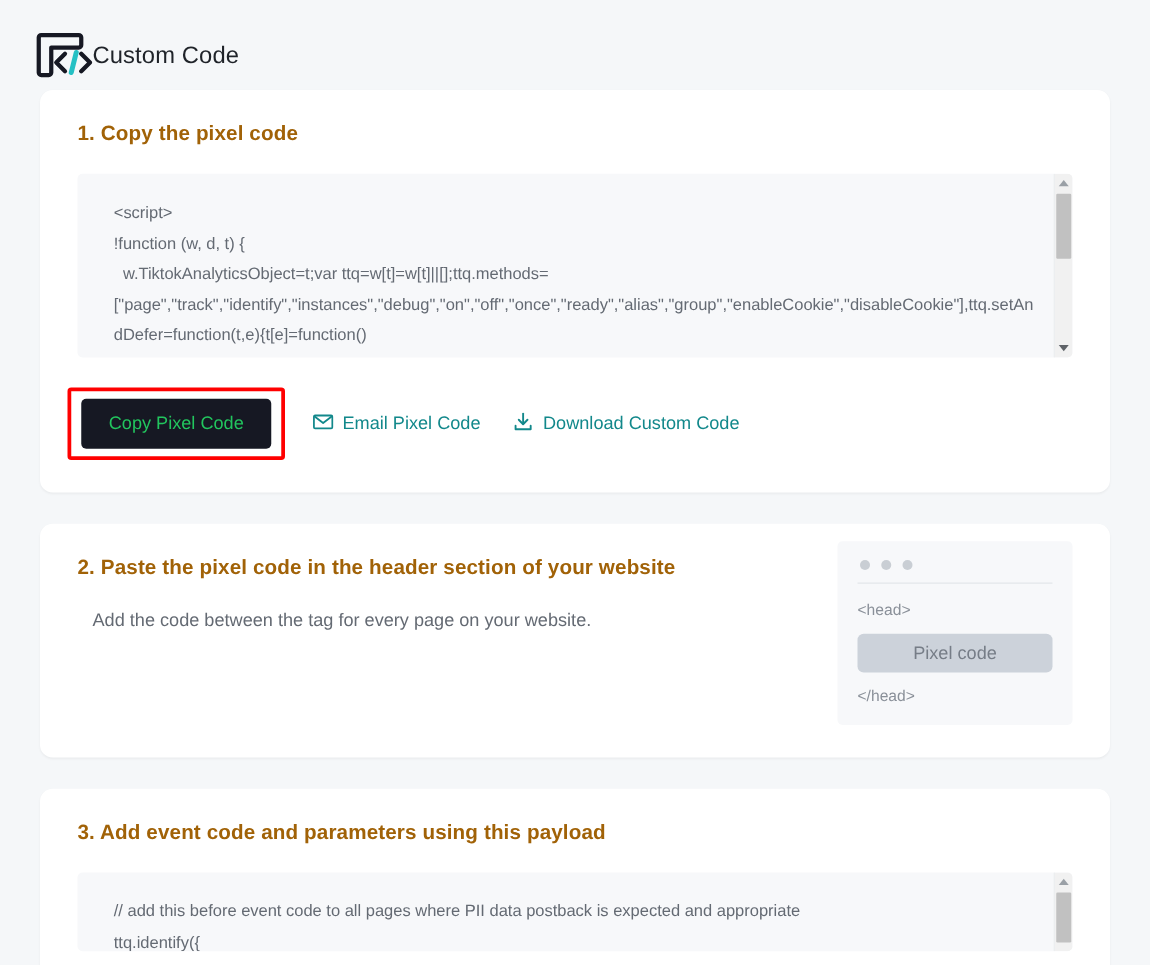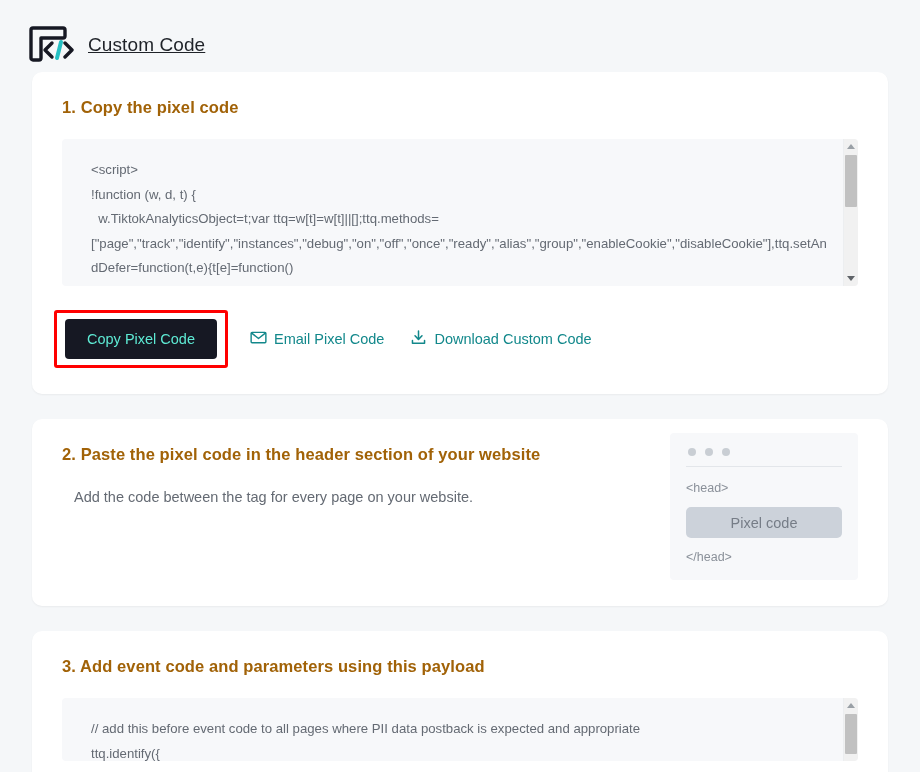--- a/index.html
+++ b/index.html
@@ -12,24 +12,23 @@
     font-family: "Liberation Sans", sans-serif;
     overflow: hidden;
     color: #1f2329;
   }
   .page { width: 920px; height: 772px; position: relative; }
 
   
   .page-header {
     display: flex;
     align-items: center;
-    gap: 14px;
+    gap: 0;
     padding: 18px 0 0 28px;
     height: 72px;
-    text-decoration: underline;
   }
   .app-icon { width: 46px; height: 46px; display:block; }
   .page-title {
     font-size: 19px;
     font-weight: 400;
     color: #1f2329;
     letter-spacing: .1px;
   }
 
   
@@ -107,21 +106,21 @@
   }
   .highlight-wrap {
     border: 3px solid #ff0000;
     border-radius: 3px;
     padding: 6px 8px;
     display: inline-flex;
     margin-left: -8px;
   }
   .btn-primary {
     background: #161823;
-    color: #5eead4;
+    color: #22c55e;
     border: none;
     border-radius: 4px;
     font-size: 14.5px;
     font-family: "Liberation Sans", sans-serif;
     padding: 0 22px;
     height: 40px;
     cursor: pointer;
     white-space: nowrap;
   }
   .link-action {

